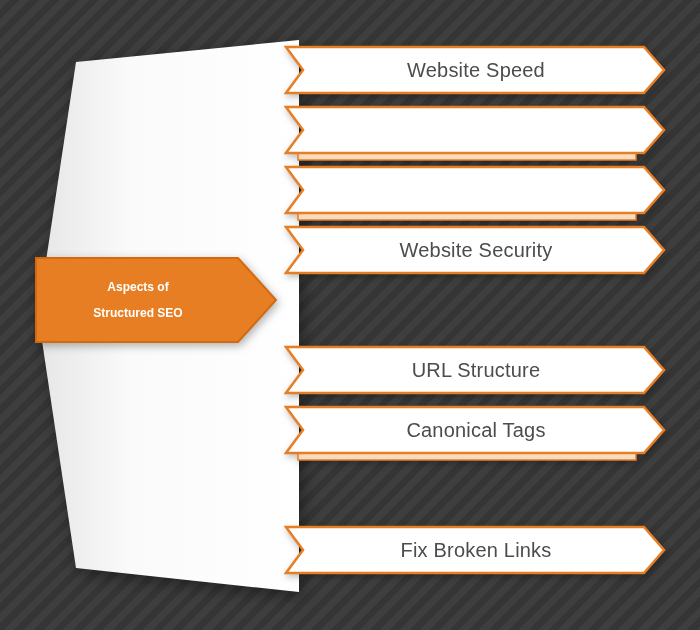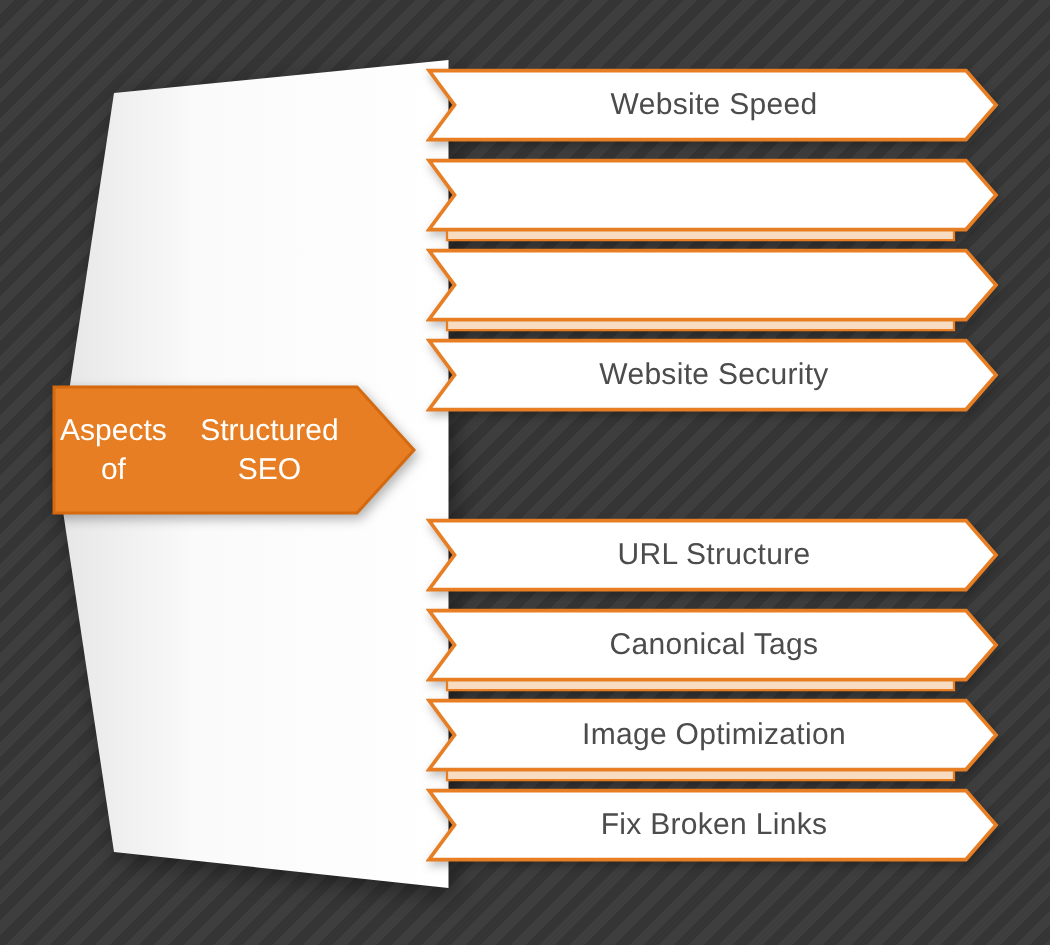--- a/index.html
+++ b/index.html
@@ -21,22 +21,22 @@
 
   
   .title-arrow {
     position:absolute; left:34px; top:256px; width:244px; height:88px; z-index:3;
     filter: drop-shadow(2px 3px 4px rgba(0,0,0,0.30));
   }
   .title-arrow svg { position:absolute; left:0; top:0; }
   .arrow-poly { fill:#e87e23; stroke:#d4690f; stroke-width:2; stroke-linejoin:miter; }
   .title-text {
     position:absolute; left:0; top:0; width:208px; height:88px;
-    display:flex; flex-direction:row; align-items:center; justify-content:center;
-    color:#ffffff; font-size:20px; font-weight:400; line-height:26px; text-align:center;
+    display:flex; flex-direction:column; align-items:center; justify-content:center;
+    color:#ffffff; font-size:12px; font-weight:700; line-height:26px; text-align:center;
   }
 
   
   .ribbon { position:absolute; left:284px; width:384px; height:60px; z-index:2; }
   .ribbon svg {
     position:absolute; left:0; top:0;
     filter: drop-shadow(1px 3px 3px rgba(0,0,0,0.25));
   }
   .ribbon-body { fill:#ffffff; stroke:#e87e23; stroke-width:2.5; stroke-linejoin:miter; }
   .ribbon-fold { fill:#f8dcc2; stroke:#e87e23; stroke-width:1.5; stroke-linejoin:miter; }
@@ -110,27 +110,20 @@
   </div>
 
   <div class="ribbon" style="top:405px">
     <svg width="384" height="60" viewBox="0 0 384 60">
       <polygon class="ribbon-fold" points="14,42 352,42 352,55 14,55"></polygon>
       <polygon class="ribbon-body" points="2,2 360,2 380,25 360,48 2,48 19,25"></polygon>
     </svg>
     <span class="ribbon-label">Canonical Tags</span>
   </div>
 
-  <div class="ribbon" style="top:465px">
-    <svg width="384" height="60" viewBox="0 0 384 60">
-      <polygon class="ribbon-fold" points="14,42 352,42 352,55 14,55"></polygon>
-      <polygon class="ribbon-body" points="2,2 360,2 380,25 360,48 2,48 19,25"></polygon>
-    </svg>
-    <span class="ribbon-label">Image Optimization</span>
-  </div>
 
   <div class="ribbon" style="top:525px">
     <svg width="384" height="60" viewBox="0 0 384 60">
       <polygon class="ribbon-body" points="2,2 360,2 380,25 360,48 2,48 19,25"></polygon>
     </svg>
     <span class="ribbon-label">Fix Broken Links</span>
   </div>
 
 </div>
 

